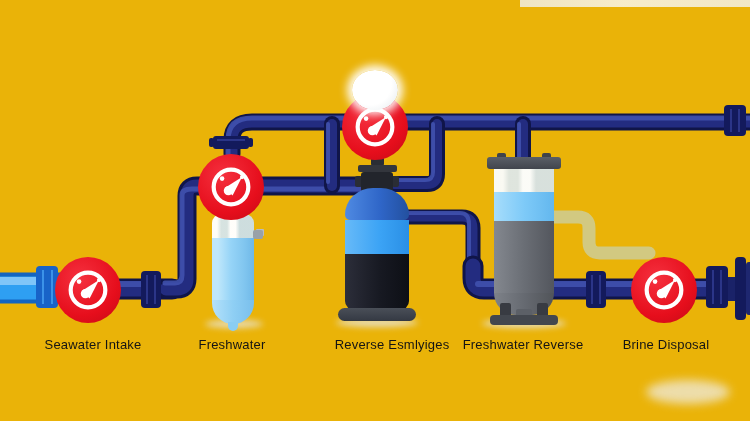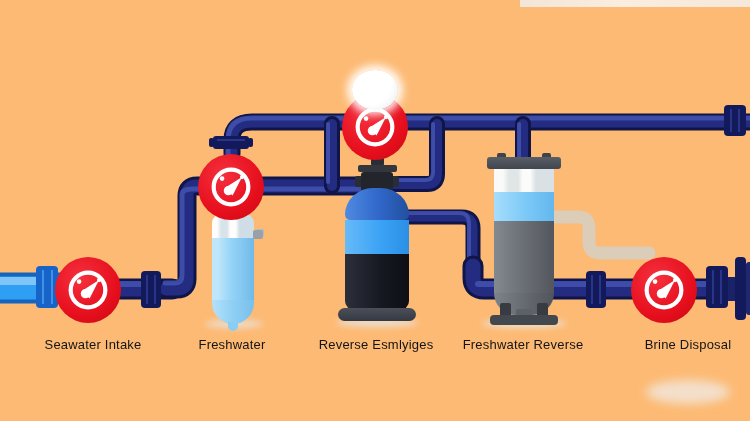--- a/index.html
+++ b/index.html
@@ -1,16 +1,16 @@
 <!DOCTYPE html>
 <html><head>
 <meta charset="utf-8">
 <style>
   html,body{margin:0;padding:0;background:#fff;}
-  .frame{position:relative;width:750px;height:421px;background:#fdba74;overflow:hidden;
+  .frame{position:relative;width:750px;height:421px;background:#eab308;overflow:hidden;
          font-family:"Liberation Sans",sans-serif;}
   svg.net{position:absolute;left:0;top:0;z-index:1;}
   
   .pO{fill:none;stroke:#101549;stroke-linecap:round;stroke-linejoin:round;}
   .pM{fill:none;stroke:#232c80;stroke-linecap:round;stroke-linejoin:round;}
   .pH{fill:none;stroke:#4254b0;stroke-linecap:round;stroke-linejoin:round;opacity:.85;}
   .bO{fill:none;stroke:#1565c0;stroke-linecap:round;}
   .bM{fill:none;stroke:#2e9ff2;stroke-linecap:round;}
   .bH{fill:none;stroke:#88c9f8;stroke-linecap:round;opacity:.9;}
   .ridge{stroke:#2b3588;stroke-width:2;fill:none;}
@@ -238,18 +238,18 @@
       <circle cx="-8.5" cy="-8" r="2.2" fill="#fff"></circle>
       <circle cx="-2.5" cy="3.5" r="4.4" fill="#fff"></circle>
       <path d="M-6,1 L10.5,-9.5 L1.5,8 Z" fill="#fff"></path>
       <circle cx="10.5" cy="-9.5" r="2" fill="#fff"></circle>
     </svg>
   </div>
 
   <div>
     <div class="slabel" style="left:93px;">Seawater Intake</div>
     <div class="slabel" style="left:232px;">Freshwater</div>
-    <div class="slabel" style="left:376px;">Reverse Esmlyiges</div>
+    <div class="slabel" style="left:392px;">Reverse Esmlyiges</div>
     <div class="slabel" style="left:523px;">Freshwater Reverse</div>
-    <div class="slabel" style="left:688px;">Brine Disposal</div>
+    <div class="slabel" style="left:666px;">Brine Disposal</div>
   </div>
 
 </div>
 
 </body></html>

